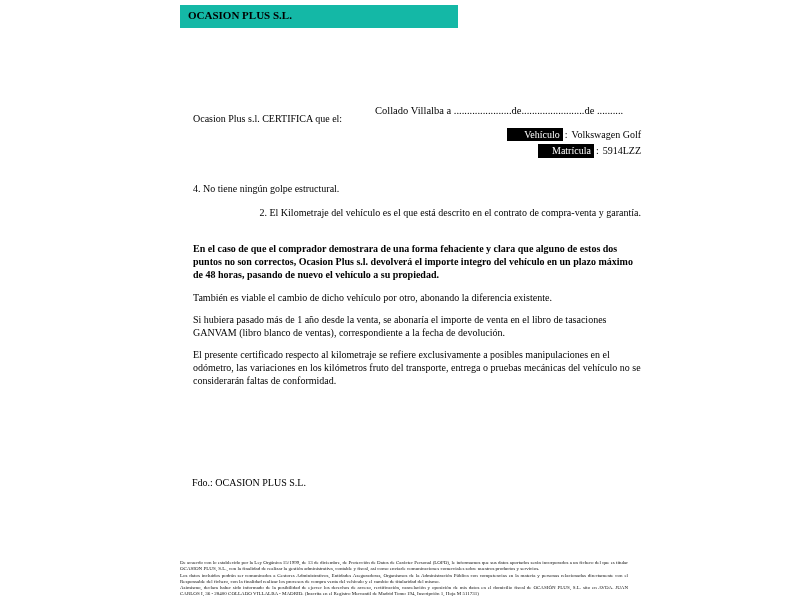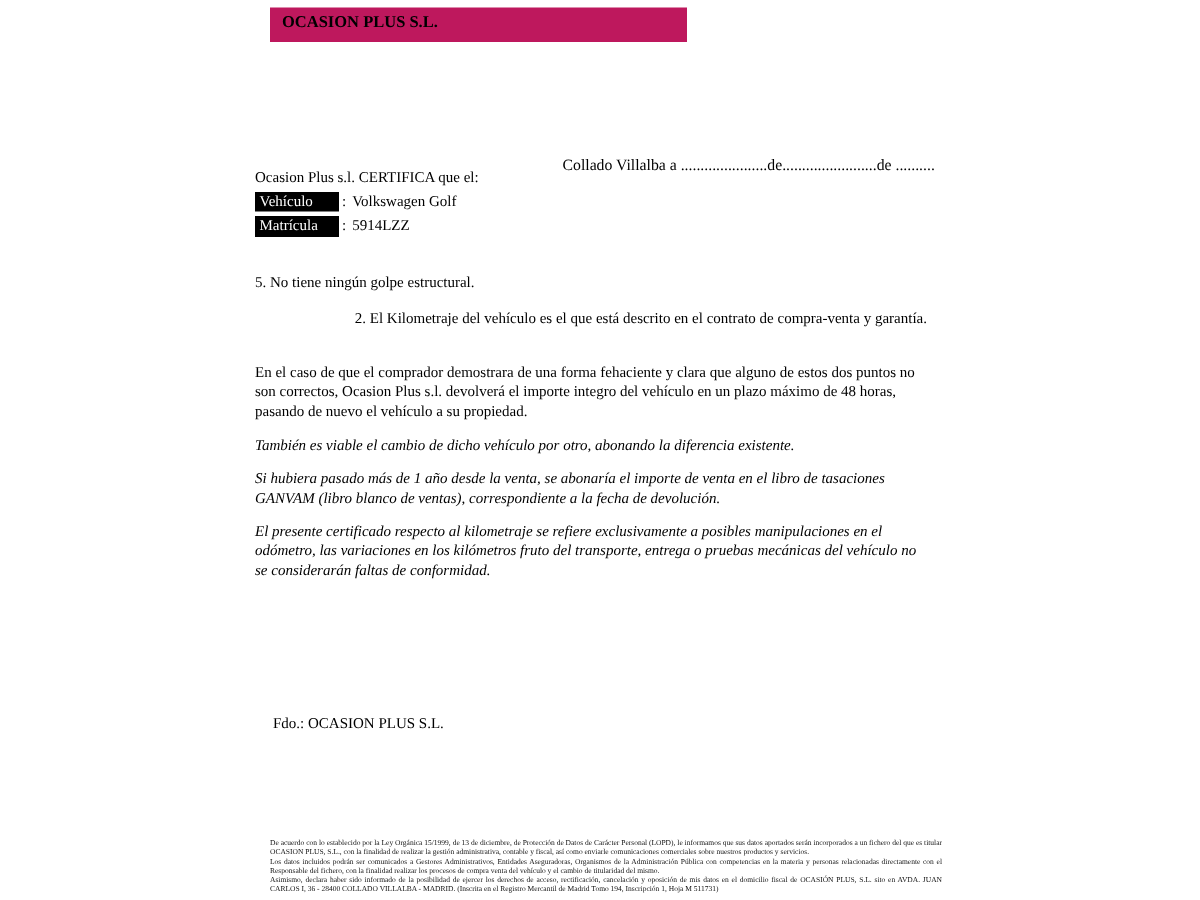--- a/index.html
+++ b/index.html
@@ -10,60 +10,60 @@
     background: #ffffff;
     font-family: "Liberation Serif", serif;
     color: #000000;
     overflow: hidden;
   }
   .header-box {
     position: absolute;
     left: 180px;
     top: 5px;
     width: 262px;
-    background: #be185d;
+    background: #14b8a6;
     padding: 4px 8px 6px 8px;
     font-weight: bold;
     font-size: 11px;
     line-height: 1.18;
   }
   .date-line {
     position: absolute;
     left: 375px;
     top: 89px;
     width: 260px;
     font-size: 10.5px;
     margin-top: 16px;
   }
   .doc-body {
     position: absolute;
-    left: 170px;
+    left: 193px;
     top: 112px;
     width: 448px;
     font-size: 10px;
     line-height: 1.32;
   }
   .doc-body p { margin: 0; }
   .certifica { margin-bottom: 3px !important; }
-  .kv { margin-top: 3px; }
+  .kv { margin-top: 3px; text-align: right; }
   .kv-label {
     display: inline-block;
     min-width: 50px;
     background: #000000;
     color: #ffffff;
     padding: 0 3px;
   }
   .kv-sep { display: inline-block; margin: 0 4px 0 2px; }
   .point1 { margin-top: 24px !important; }
   .point2 { margin-top: 11px !important; text-align: right; }
-  .para1 { margin-top: 23px !important; }
-  .para  { margin-top: 9px !important; font-style: italic; }
+  .para1 { margin-top: 23px !important; font-weight: bold; }
+  .para  { margin-top: 9px !important; }
   .signature {
     position: absolute;
-    left: 182px;
+    left: 192px;
     top: 477px;
     font-size: 10px;
   }
   .legal {
     position: absolute;
     left: 180px;
     top: 560px;
     width: 448px;
     font-size: 5px;
     line-height: 1.25;
@@ -87,21 +87,21 @@
     <p class="certifica">Ocasion Plus s.l. CERTIFICA que el:</p>
 
     <div class="kv">
       <span class="kv-label">Vehículo</span><span class="kv-sep">:</span><span>Volkswagen Golf</span>
     </div>
 
     <div class="kv">
       <span class="kv-label">Matrícula</span><span class="kv-sep">:</span><span>5914LZZ</span>
     </div>
 
-    <p class="point1">5. No tiene ningún golpe estructural.</p>
+    <p class="point1">4. No tiene ningún golpe estructural.</p>
     <p class="point2">2. El Kilometraje del vehículo es el que está descrito en el contrato de compra-venta y garantía.</p>
 
     <p class="para1">En el caso de que el comprador demostrara de una forma fehaciente y clara que alguno de estos dos puntos no son correctos, Ocasion Plus s.l. devolverá el importe integro del vehículo en un plazo máximo de 48 horas, pasando de nuevo el vehículo a su propiedad.</p>
     <p class="para">También es viable el cambio de dicho vehículo por otro, abonando la diferencia existente.</p>
     <p class="para">Si hubiera pasado más de 1 año desde la venta, se abonaría el importe de venta en el libro de tasaciones GANVAM (libro blanco de ventas), correspondiente a la fecha de devolución.</p>
     <p class="para">El presente certificado respecto al kilometraje se refiere exclusivamente a posibles manipulaciones en el odómetro, las variaciones en los kilómetros fruto del transporte, entrega o pruebas mecánicas del vehículo no se considerarán faltas de conformidad.</p>
   </div>
 
   <div class="signature">Fdo.: OCASION PLUS S.L.</div>
 

